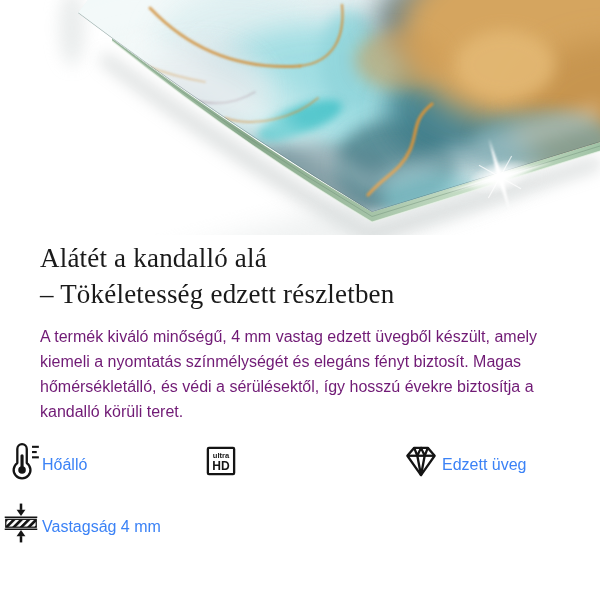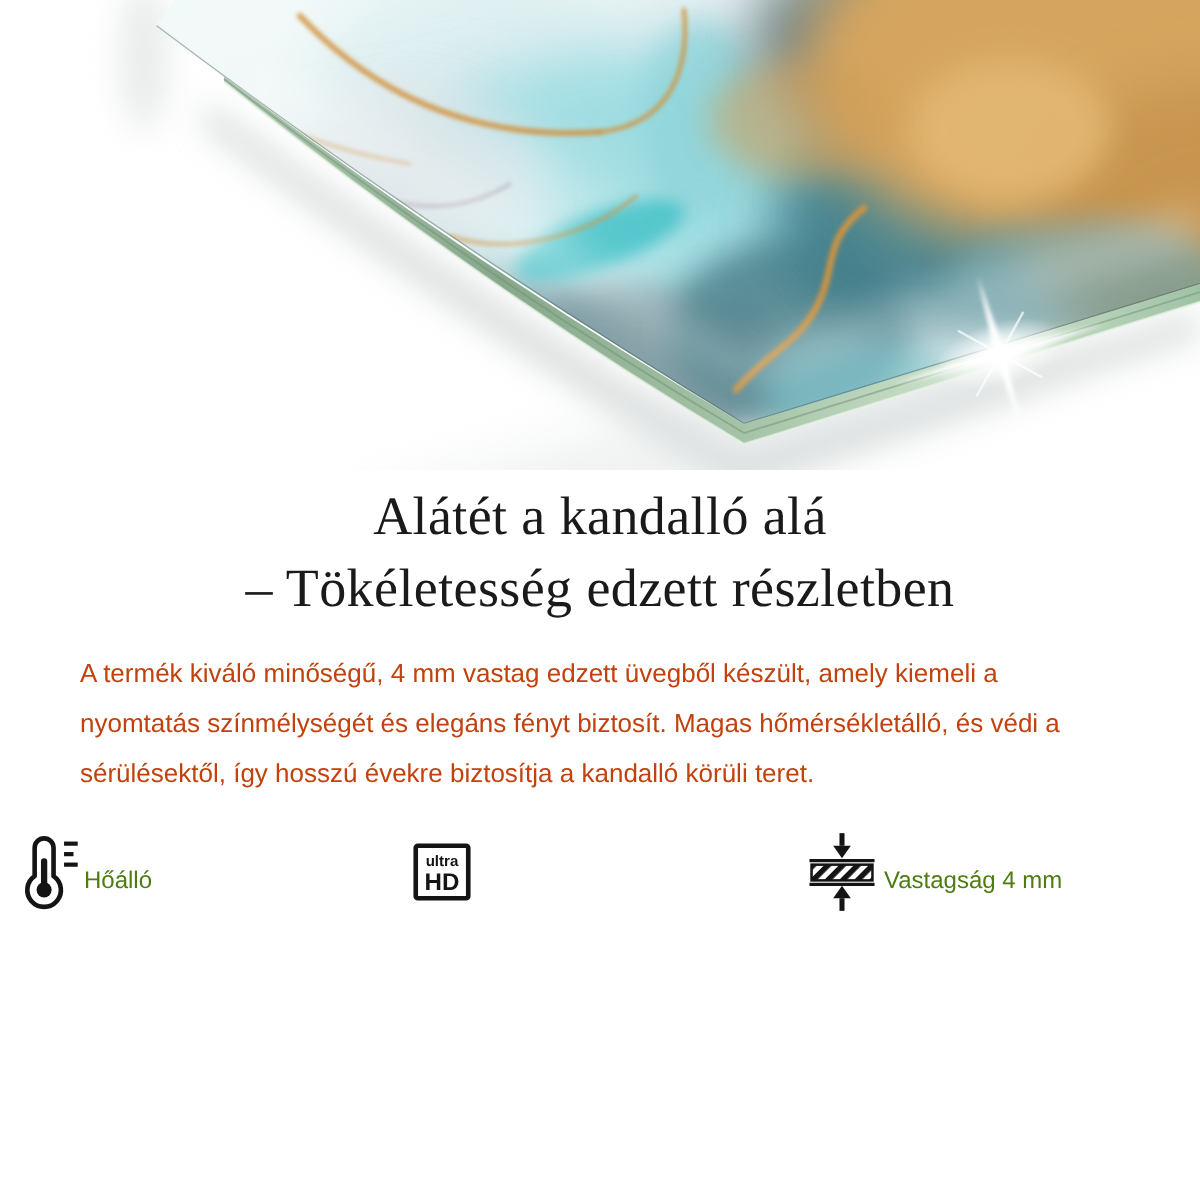--- a/index.html
+++ b/index.html
@@ -1,27 +1,27 @@
 <!DOCTYPE html>
 <html lang="hu"><head>
 <meta charset="utf-8">
 <style>
   html,body{margin:0;padding:0;background:#fff;}
   .page{position:relative;width:600px;height:600px;overflow:hidden;background:#fff;
         font-family:"Liberation Sans", sans-serif;}
   .hero{position:relative;width:600px;height:235px;}
   .content{padding:5px 40px 0 40px;}
   h1.title{margin:0;font-family:"Liberation Serif", serif;font-weight:400;
-           font-size:27px;line-height:36px;color:#1a1a1a;letter-spacing:.2px;text-align:center;}
+           font-size:27px;line-height:36px;color:#1a1a1a;letter-spacing:.2px;}
   h1.title span{display:block;}
-  p.body{margin:12px 0 0 0;font-size:13px;line-height:25px;color:#c2410c;max-width:522px;}
+  p.body{margin:12px 0 0 0;font-size:16px;line-height:25px;color:#701a75;max-width:522px;}
   .features{margin:16px -40px 0 -40px;display:grid;grid-template-columns:repeat(3,1fr);row-gap:20px;}
   .feature{display:flex;flex-direction:row;align-items:center;}
   .feature svg{width:42px;height:42px;display:block;}
-  .feature .flabel{margin-top:8px;font-size:12px;color:#4d7c0f;text-align:right;}
+  .feature .flabel{margin-top:8px;font-size:16px;color:#3b82f6;text-align:right;}
   .ico{stroke:#141414;fill:none;stroke-width:2.2;}
 </style>
 </head>
 <body>
 
 <div class="page">
 
   <div class="hero">
     <svg width="600" height="235" viewBox="0 0 600 235">
       <defs>
@@ -139,20 +139,32 @@
 
       <div class="feature">
         <svg viewBox="0 0 40 40">
           <rect x="7.5" y="7.5" width="25" height="25" rx="1" class="ico" stroke-width="2.6"></rect>
           <text x="20" y="17" text-anchor="middle" font-family="Liberation Sans, sans-serif" font-size="7.2" font-weight="700" fill="#141414">ultra</text>
           <text x="20" y="28.5" text-anchor="middle" font-family="Liberation Sans, sans-serif" font-size="11.5" font-weight="700" fill="#141414">HD</text>
         </svg>
       </div>
 
 
+      <div class="feature">
+        <svg viewBox="0 0 40 40">
+          <g class="ico" stroke-width="2.1" stroke-linejoin="round">
+            <polygon points="7,15 13.5,7.5 26.5,7.5 33,15 20,33.5"></polygon>
+            <line x1="7" y1="15" x2="33" y2="15"></line>
+            <polyline points="13.5,7.5 16.5,15 20,7.5 23.5,15 26.5,7.5" fill="none"></polyline>
+            <line x1="16.5" y1="15" x2="20" y2="33.5"></line>
+            <line x1="23.5" y1="15" x2="20" y2="33.5"></line>
+          </g>
+        </svg>
+        <span class="flabel">Edzett üveg</span>
+      </div>
 
 
       <div class="feature">
         <svg viewBox="0 0 40 40">
           <defs>
             <pattern id="hatchP" patternUnits="userSpaceOnUse" width="5" height="5" patternTransform="rotate(45)">
               <rect width="2.6" height="5" fill="#141414"></rect>
             </pattern>
           </defs>
           <rect x="5.5" y="16.5" width="29" height="7.5" fill="url(#hatchP)" stroke="#141414" stroke-width="1.2"></rect>

